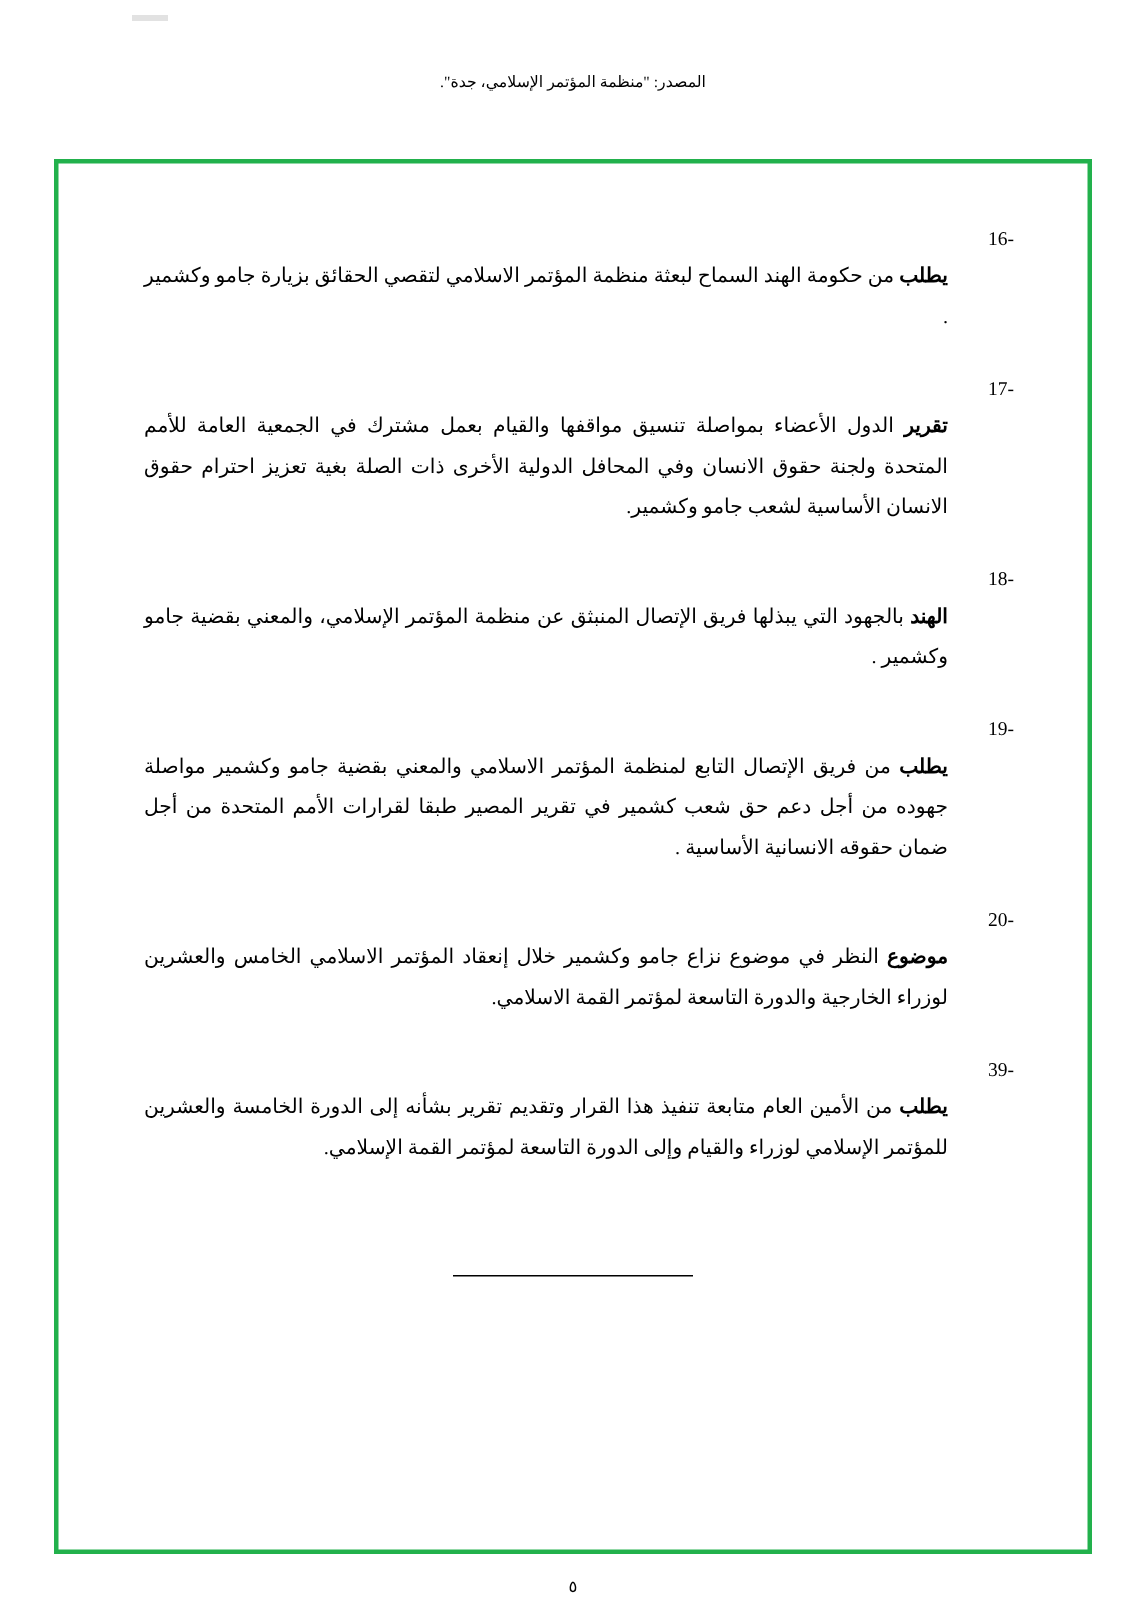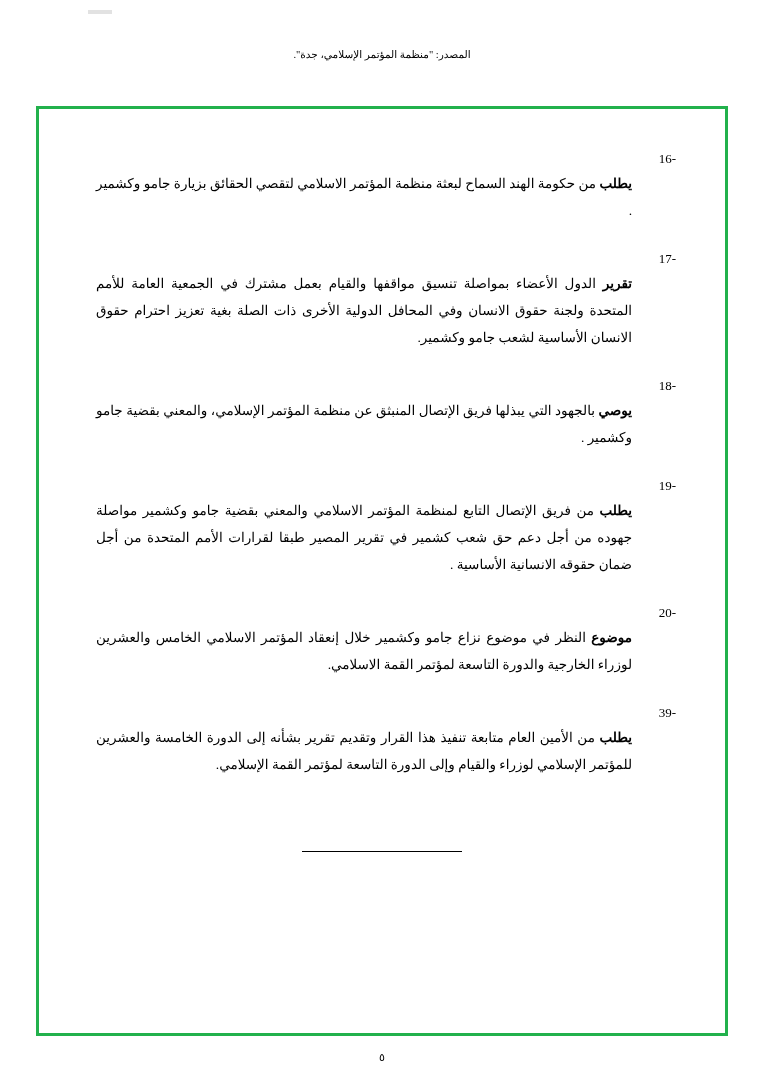--- a/index.html
+++ b/index.html
@@ -136,21 +136,21 @@
       <div class="item-body"><span class="verb">يطلب</span><span> من حكومة الهند السماح لبعثة منظمة المؤتمر الاسلامي لتقصي الحقائق بزيارة جامو وكشمير .</span></div>
     </div>
 
     <div class="item">
       <div class="item-num">-17</div>
       <div class="item-body"><span class="verb">تقرير</span><span> الدول الأعضاء بمواصلة تنسيق مواقفها والقيام بعمل مشترك في الجمعية العامة للأمم المتحدة ولجنة حقوق الانسان وفي المحافل الدولية الأخرى ذات الصلة بغية تعزيز احترام حقوق الانسان الأساسية لشعب جامو وكشمير.</span></div>
     </div>
 
     <div class="item">
       <div class="item-num">-18</div>
-      <div class="item-body"><span class="verb">يوصي</span><span> بالجهود التي يبذلها فريق الإتصال المنبثق عن منظمة المؤتمر الإسلامي، والمعني بقضية جامو وكشمير .</span></div>
+      <div class="item-body"><span class="verb">الهند</span><span> بالجهود التي يبذلها فريق الإتصال المنبثق عن منظمة المؤتمر الإسلامي، والمعني بقضية جامو وكشمير .</span></div>
     </div>
 
     <div class="item">
       <div class="item-num">-19</div>
       <div class="item-body"><span class="verb">يطلب</span><span> من فريق الإتصال التابع لمنظمة المؤتمر الاسلامي والمعني بقضية جامو وكشمير مواصلة جهوده من أجل دعم حق شعب كشمير في تقرير المصير طبقا لقرارات الأمم المتحدة من أجل ضمان حقوقه الانسانية الأساسية .</span></div>
     </div>
 
     <div class="item">
       <div class="item-num">-20</div>
       <div class="item-body"><span class="verb">موضوع</span><span> النظر في موضوع نزاع جامو وكشمير خلال إنعقاد المؤتمر الاسلامي الخامس والعشرين لوزراء الخارجية والدورة التاسعة لمؤتمر القمة الاسلامي.</span></div>

